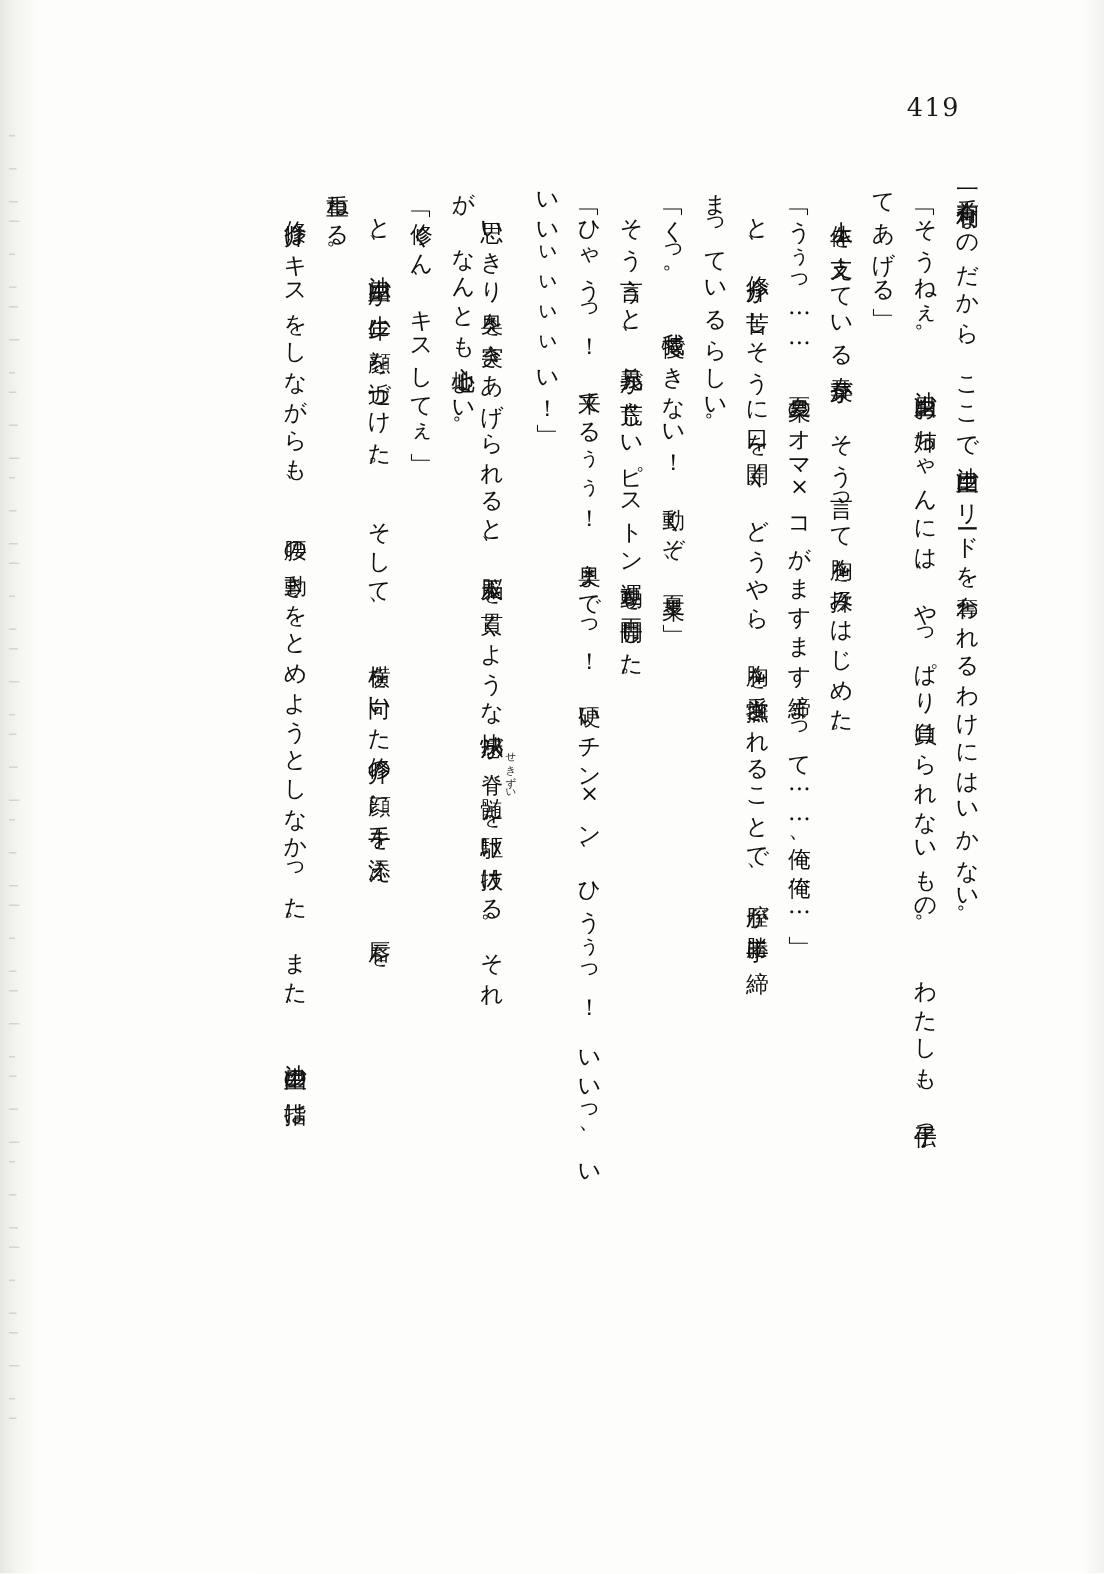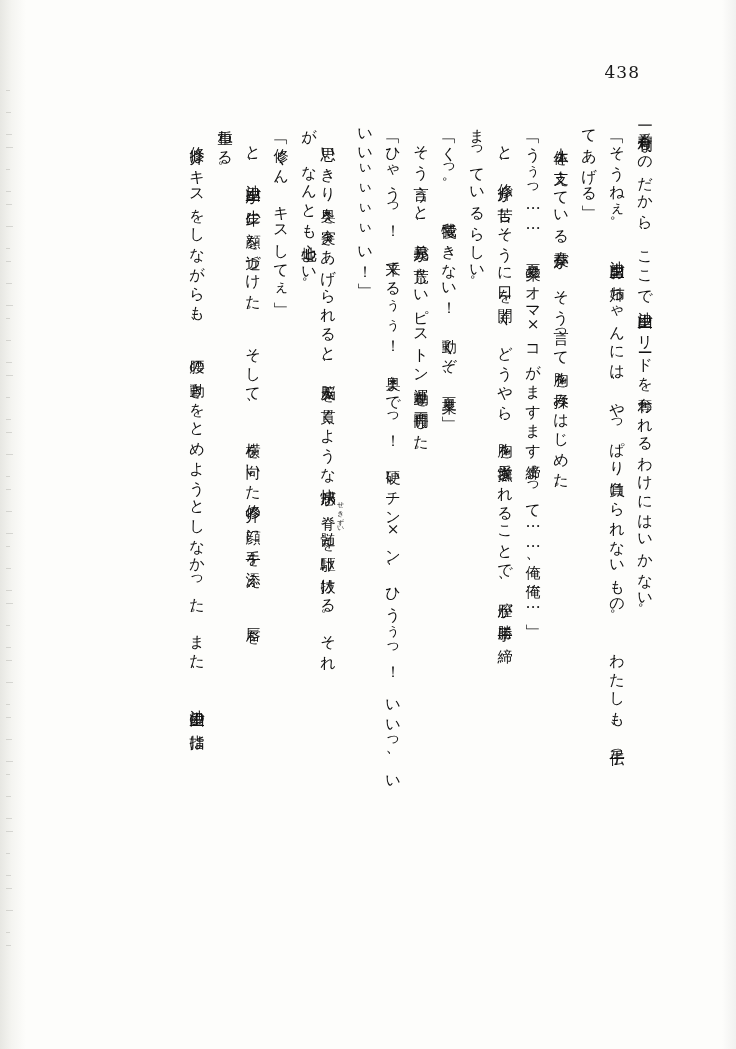--- a/index.html
+++ b/index.html
@@ -160,21 +160,21 @@
       <i style="top: 728px; width: 6px;"></i>
       <i style="top: 741px; width: 7px;"></i>
       <i style="top: 763px; width: 4px;"></i>
       <i style="top: 785px; width: 5px;"></i>
       <i style="top: 798px; width: 6px;"></i>
       <i style="top: 820px; width: 7px;"></i>
       <i style="top: 842px; width: 4px;"></i>
       <i style="top: 855px; width: 5px;"></i>
     </div>
 
-  <div class="page-number">438</div>
+  <div class="page-number">419</div>
 
   <div class="text-block">
     <div class="col">一番有利なのだから、ここで沙由里にリードを奪われるわけにはいかない。</div>
     <div class="col indent-1">「そうねぇ。　沙由里お姉ちゃんには、やっぱり負けられないもの。　わたしも、手伝っ</div>
     <div class="col">てあげる」</div>
     <div class="col">　上体を支えている春菜が、そう言って胸を揉みはじめた。</div>
     <div class="col indent-1">「うぅっ……　夏菜のオマ×コがますます締まって……俺、俺……」</div>
     <div class="col">　と、修介が苦しそうに口を開く。どうやら、胸を愛撫されることで、膣が勝手に締</div>
     <div class="col">まっているらしい。</div>
     <div class="col indent-1">「くっ。　我慢できない！　動くぞ、夏菜！」</div>

